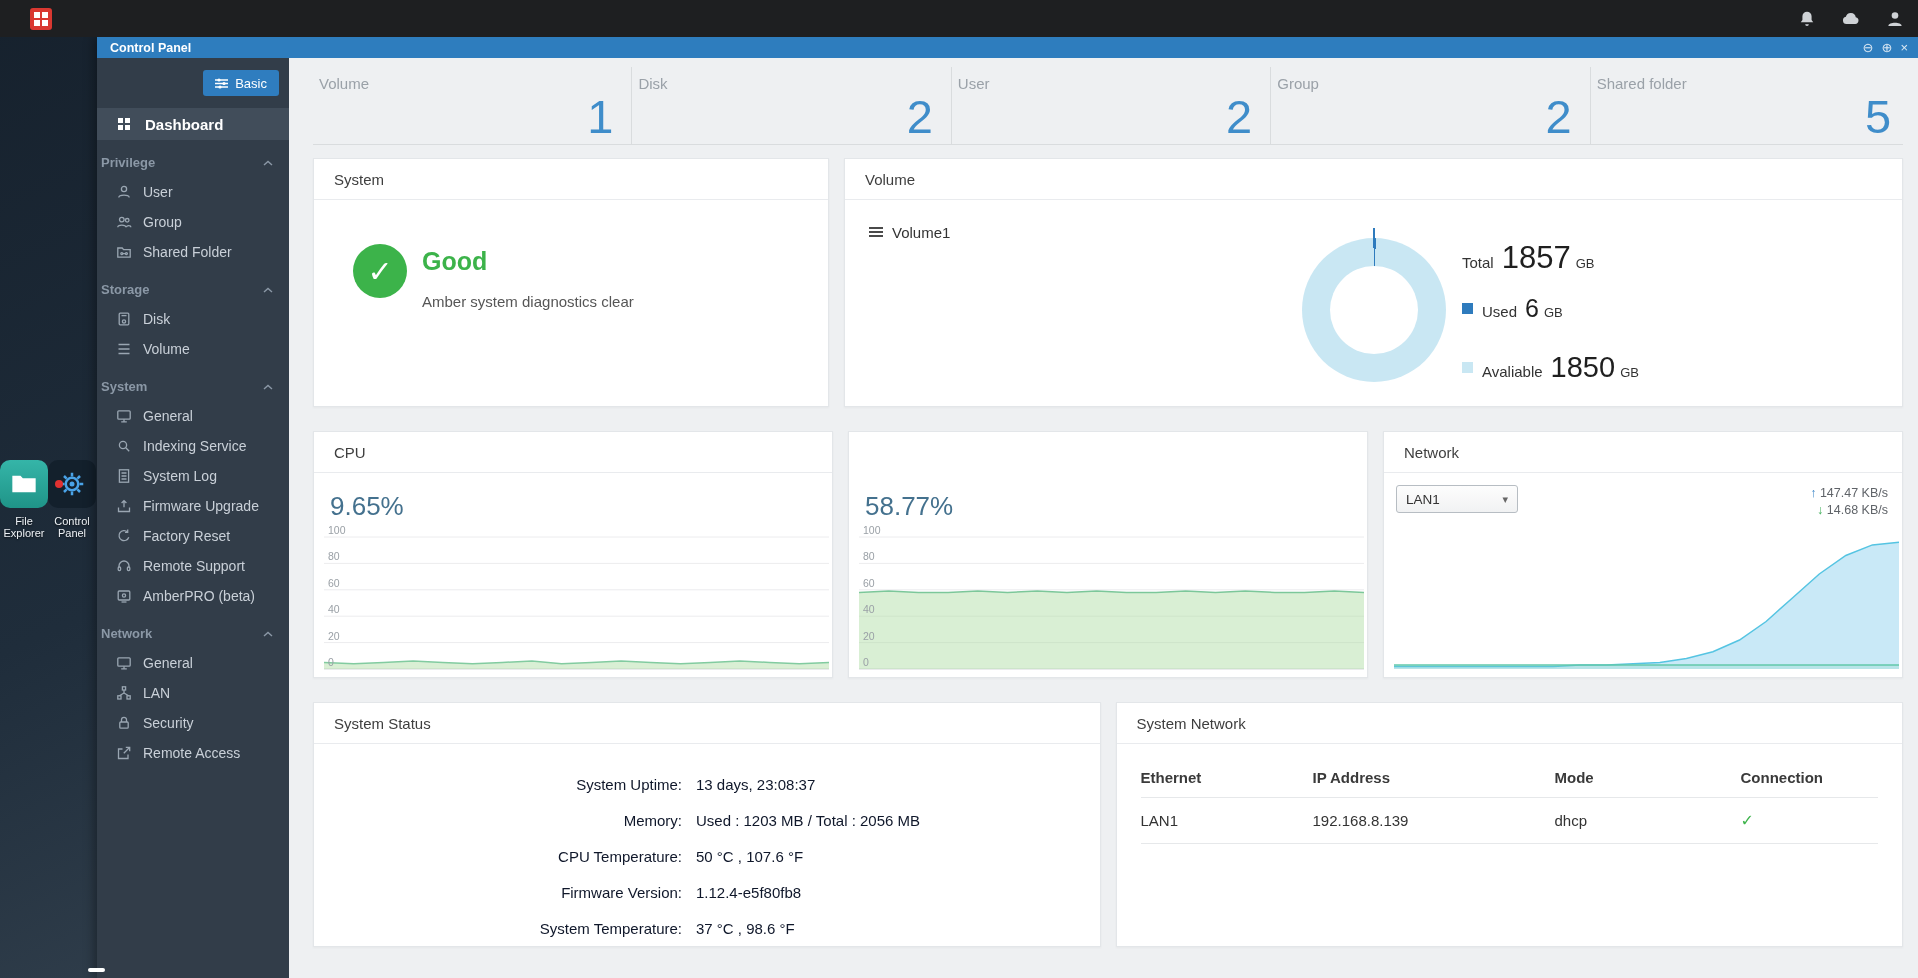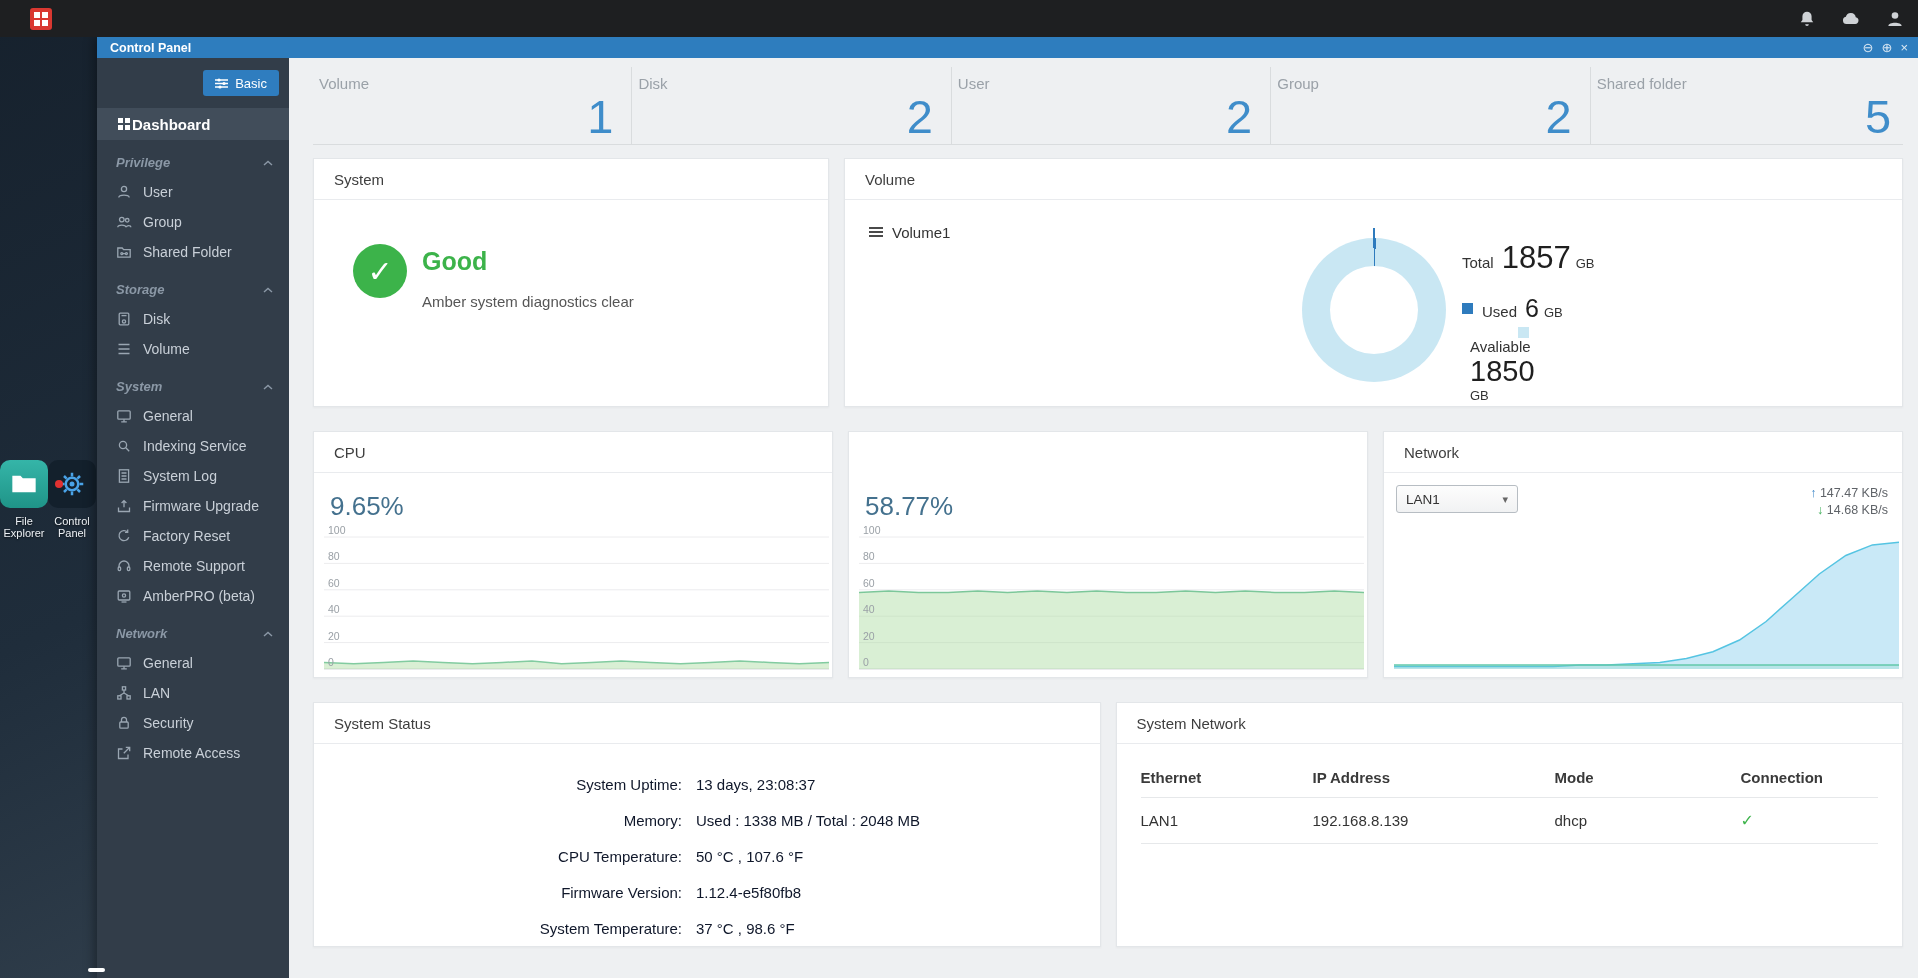--- a/index.html
+++ b/index.html
@@ -29,22 +29,22 @@
   .window{position:absolute;left:97px;top:37px;right:0;bottom:0;background:#eef0f2;box-shadow:-3px 0 10px rgba(0,0,0,.35);}
   .titlebar{height:21px;background:#2e7dbe;display:flex;align-items:center;padding:0 10px 0 13px;cursor:default;}
   .title{color:#fff;font-size:12.5px;font-weight:bold;}
   .win-controls{margin-left:auto;display:flex;gap:8px;}
   .win-btn{color:#dce9f4;font-size:13px;line-height:1;cursor:pointer;}
   .win-body{position:absolute;top:21px;left:0;right:0;bottom:0;display:flex;justify-content:flex-end;}
   
   .nav{width:192px;background:#323d49;flex-shrink:0;overflow:hidden;}
   .basic-row{height:50px;display:flex;justify-content:flex-end;align-items:center;padding-right:10px;}
   .basic-btn{background:#2f7dbf;color:#fff;font-size:13px;border:none;border-radius:3px;height:26px;padding:0 12px;display:flex;align-items:center;gap:7px;cursor:pointer;font-family:inherit;}
-  .nav-dashboard{height:32px;background:#414d5a;color:#fff;font-size:15px;font-weight:bold;display:flex;align-items:center;gap:0;padding-left:19px;cursor:pointer;}
-  .nav-section-title{display:flex;align-items:center;justify-content:space-between;padding:15px 16px 7px 19px;color:#8b98a6;font-size:13px;font-weight:bold;cursor:pointer;font-style:italic;}
+  .nav-dashboard{height:32px;background:#414d5a;color:#fff;font-size:15px;font-weight:bold;display:flex;align-items:center;gap:13px;padding-left:19px;cursor:pointer;}
+  .nav-section-title{display:flex;align-items:center;justify-content:space-between;padding:15px 16px 7px 4px;color:#8b98a6;font-size:13px;font-weight:bold;cursor:pointer;}
   .nav-item{height:30px;display:flex;align-items:center;gap:11px;padding-left:19px;color:#c9d0d8;font-size:14px;cursor:pointer;}
   .nic{width:16px;height:16px;flex-shrink:0;color:#9aa6b2;}
   .nic path,.nic rect,.nic circle{stroke:currentColor;fill:none;stroke-width:1.3;}
   .nic.fillico rect{fill:currentColor;stroke:none;}
   .nic-white{color:#fff;}
   .chev{color:#8b98a6;}
   
   .main{flex:1;padding:9px 15px 0 24px;overflow:hidden;}
   .stats{display:flex;height:77px;border-bottom:1px solid #d9dcde;}
   .stat{flex:1;border-right:1px solid #d9dcde;padding:8px 18px 4px 6px;box-sizing:border-box;display:flex;flex-direction:column;justify-content:space-between;}
@@ -73,21 +73,21 @@
   .donut::after{content:"";position:absolute;inset:28px;background:#fff;border-radius:50%;}
   .donut-tick{position:absolute;left:528px;top:28px;width:2px;height:20px;background:#2e7bbd;}
   .legend{position:absolute;left:617px;top:40px;}
   .leg-row{display:flex;align-items:baseline;}
   .leg-row .lab{font-size:15px;color:#333;}
   .leg-row .big{color:#1f1f1f;margin-left:8px;}
   .leg-row .unit{font-size:13px;color:#333;margin-left:5px;}
   .leg-total .big{font-size:31px;}
   .leg-used{margin-top:18px;}
   .leg-used .big{font-size:25px;}
-  .leg-avail{margin-top:4px;flex-direction:column;}
+  .leg-avail{margin-top:28px;}
   .leg-avail .big{font-size:29px;}
   .sq{width:11px;height:11px;align-self:center;margin-right:9px;flex-shrink:0;}
   .sq-used{background:#2e7bbd;}
   .sq-avail{background:#c9e7f3;}
   
   .pct{position:absolute;left:16px;top:18px;font-size:26px;color:#44718e;}
   .spark{position:absolute;left:10px;right:3px;bottom:2px;height:150px;}
   
   .net-controls{position:absolute;left:12px;right:14px;top:12px;display:flex;justify-content:space-between;align-items:flex-start;}
   .select{width:122px;height:28px;border:1px solid #b7bdc3;border-radius:3px;background:linear-gradient(#fdfdfd,#f1f2f3);display:flex;align-items:center;padding:0 9px;font-size:13.5px;color:#333;cursor:pointer;box-sizing:border-box;}
@@ -511,21 +511,21 @@
         <div class="card flex1">
           <div class="card-h">System Status</div>
           <div class="card-b">
             <div class="status-rows">
               <div class="srow">
                 <span class="lab">System Uptime:</span>
                 <span class="val">13 days, 23:08:37</span>
               </div>
               <div class="srow">
                 <span class="lab">Memory:</span>
-                <span class="val">Used : 1338 MB / Total : 2048 MB</span>
+                <span class="val">Used : 1203 MB / Total : 2056 MB</span>
               </div>
               <div class="srow">
                 <span class="lab">CPU Temperature:</span>
                 <span class="val">50 °C , 107.6 °F</span>
               </div>
               <div class="srow">
                 <span class="lab">Firmware Version:</span>
                 <span class="val">1.12.4-e5f80fb8</span>
               </div>
               <div class="srow">

